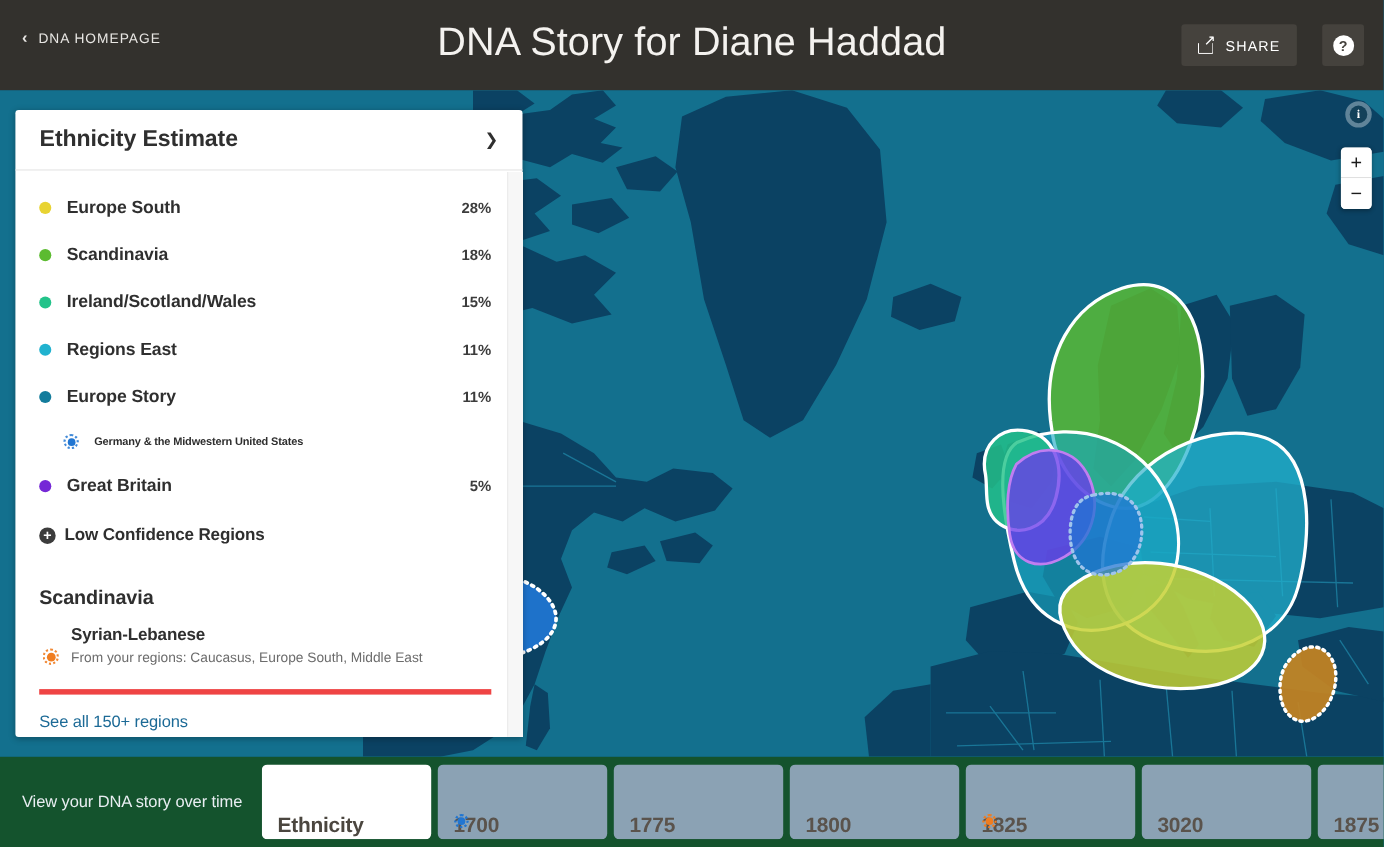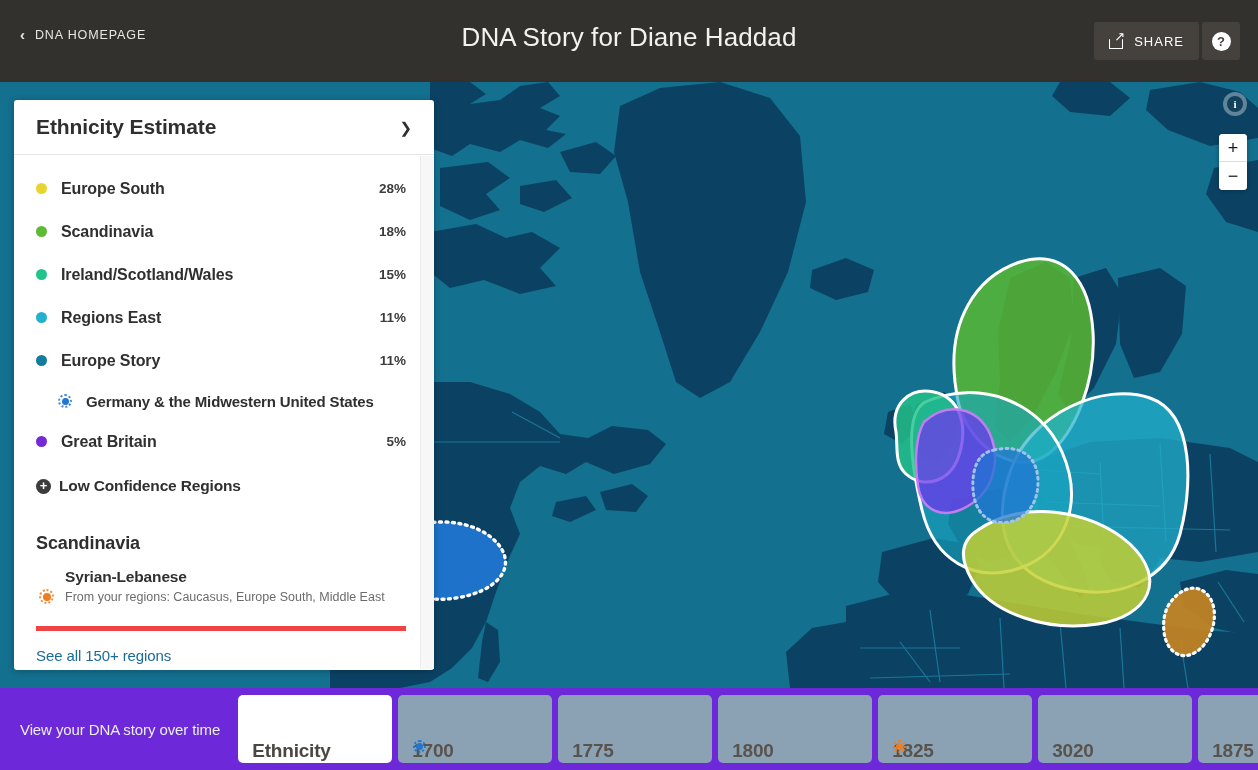--- a/index.html
+++ b/index.html
@@ -28,27 +28,27 @@
     position: absolute; left: 20px; top: 28px;
     display: flex; align-items: center; gap: 9px;
     color: #e8e6e3; text-decoration: none;
     font-size: 12.5px; letter-spacing: 0.9px;
     cursor: pointer;
   }
   #back-link .chev { font-size: 15px; line-height: 1; margin-top: -1px; font-weight: 700;}
   #page-title {
     position: absolute; left: 0; top: 0; width: 1258px; height: 75px;
     display: flex; align-items: center; justify-content: center;
-    color: #f4f2ef; font-size: 26px; font-weight: 400;
+    color: #f4f2ef; font-size: 36px; font-weight: 400;
     letter-spacing: 0.1px;
     pointer-events: none;
   }
   #header-actions {
     position: absolute; right: 18px; top: 22px;
-    display: flex; align-items: center; gap: 3px;
+    display: flex; align-items: center; gap: 23px;
   }
   .hdr-btn {
     background: #45423d; border: 0; border-radius: 3px;
     color: #fff; height: 38px;
     display: flex; align-items: center; justify-content: center;
     cursor: pointer; font-family: inherit;
   }
   #share-button { padding: 0 15px; gap: 9px; font-size: 13px; letter-spacing: 1px; }
   #help-button { width: 38px; padding: 0; }
   .share-glyph { display:inline-block; width:16px; height:15px; position:relative; }
@@ -96,21 +96,21 @@
     width: 28px; height: 28px; border: 0; background: #fff;
     color: #1b1b1b; font-size: 18px; line-height: 28px;
     display: flex; align-items: center; justify-content: center;
     cursor: pointer; font-family: inherit;
   }
   #zoom-in-button { border-bottom: 1px solid #ddd; }
 
   
   #ethnicity-panel {
     position: absolute; left: 14px; top: 100px;
-    width: 420px; max-height: 570px;
+    width: 461px; max-height: 570px;
     background: #fff; border-radius: 3px;
     box-shadow: 0 1px 6px rgba(0,0,0,.28);
     z-index: 30;
     display: flex; flex-direction: column;
   }
   #panel-header {
     height: 55px; flex: 0 0 55px;
     display: flex; align-items: center; justify-content: space-between;
     padding: 0 22px 0 22px;
     border-bottom: 1px solid #e4e4e4;
@@ -149,21 +149,21 @@
     position: relative;
   }
   .sub-marker .ring {
     position: absolute; inset: 0; border-radius: 50%;
     border: 2px dotted #2176d2; opacity: .85;
   }
   .sub-marker .core {
     position: absolute; left: 3.5px; top: 3.5px; width: 7px; height: 7px;
     border-radius: 50%; background: #2176d2;
   }
-  .sub-name { font-size: 15px; color: #2f2f2f; font-weight: 700; letter-spacing: -0.15px; }
+  .sub-name { font-size: 10px; color: #2f2f2f; font-weight: 700; letter-spacing: -0.15px; }
 
   #low-confidence-row {
     display: flex; align-items: center; gap: 8px;
     height: 42px; margin-top: 2px; cursor: pointer;
   }
   .plus-icon {
     width: 15px; height: 15px; border-radius: 50%;
     background: #3c3c3c; color: #fff;
     font-size: 13px; font-weight: 700; line-height: 14px; text-align: center;
     flex: 0 0 15px;
@@ -202,21 +202,21 @@
   #panel-scrollbar {
     position: absolute; right: 0; top: 56px; width: 14px; bottom: 1px;
     background: #f7f7f7; border-left: 1px solid #ececec;
     z-index: 31; pointer-events: none;
   }
 
   
   #timeline {
     position: absolute; left: 0; bottom: 0;
     width: 1258px; height: 82px;
-    background: #6d28d9;
+    background: #14532d;
     z-index: 40;
     display: flex; align-items: center;
   }
   #timeline-label {
     color: #e9eef2; font-size: 15px;
     padding: 0 18px 0 20px; white-space: nowrap;
     letter-spacing: -0.1px;
   }
   #timeline-track {
     display: flex; align-items: stretch; gap: 6px;

